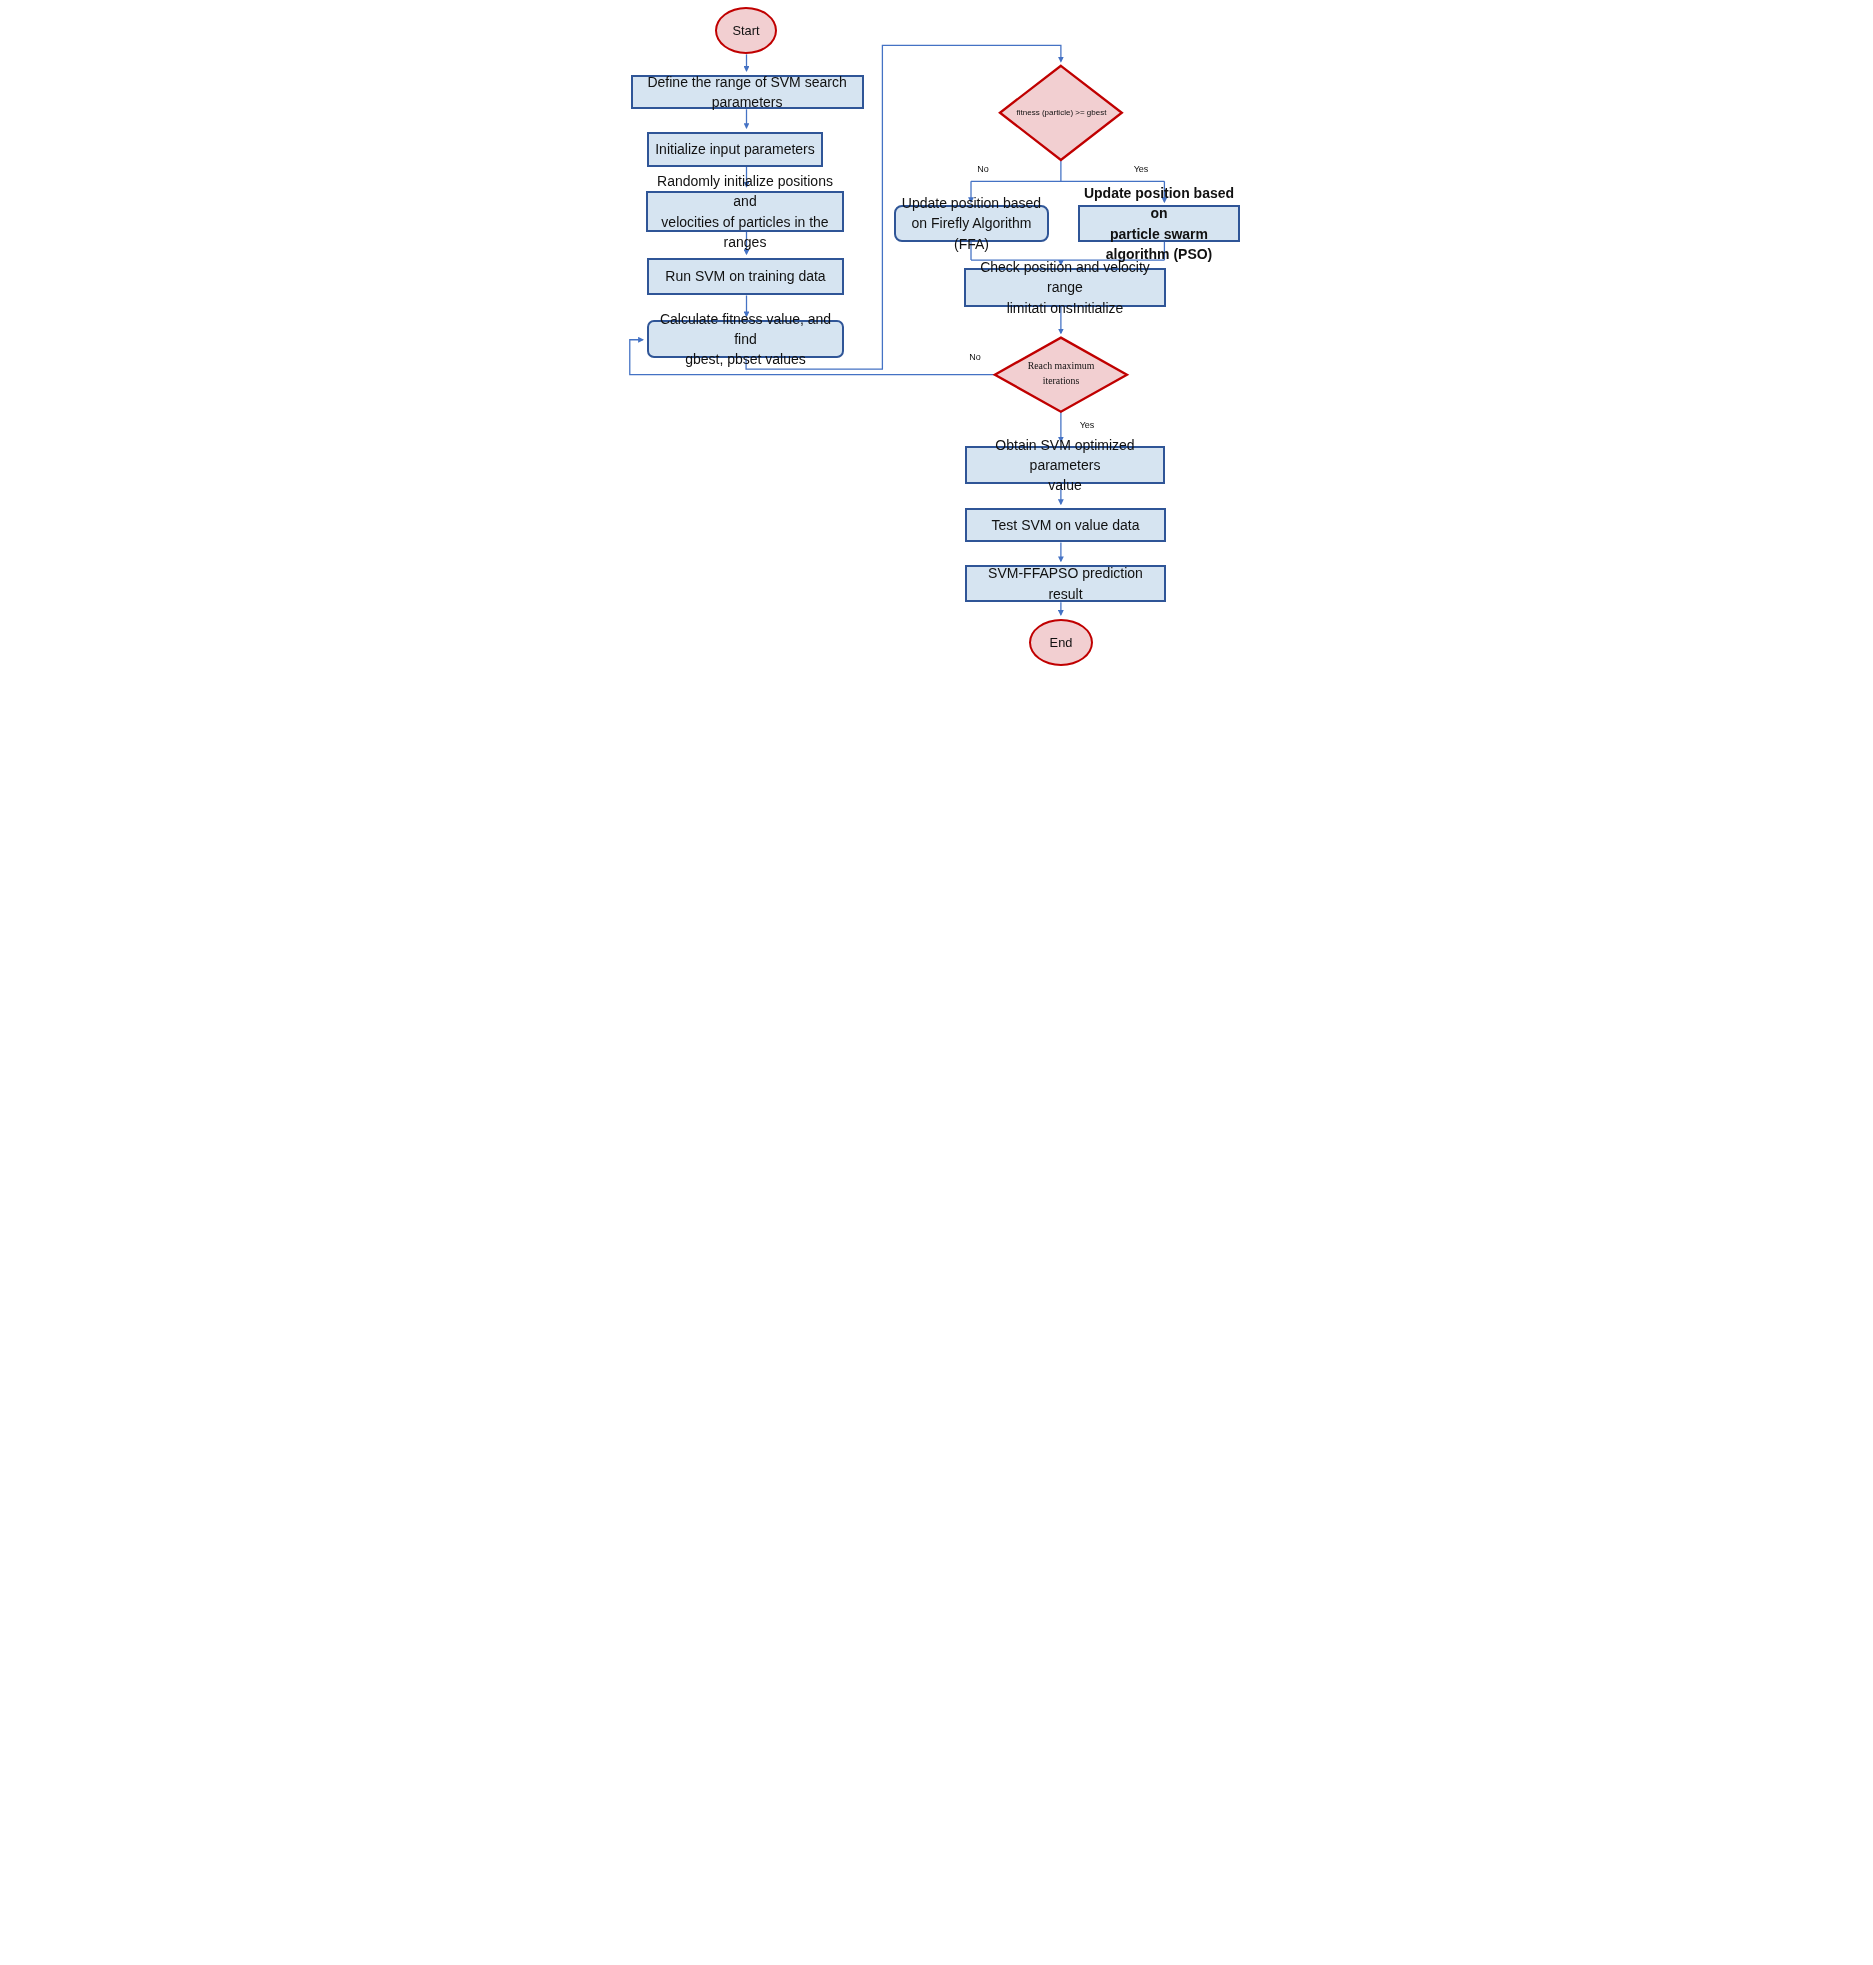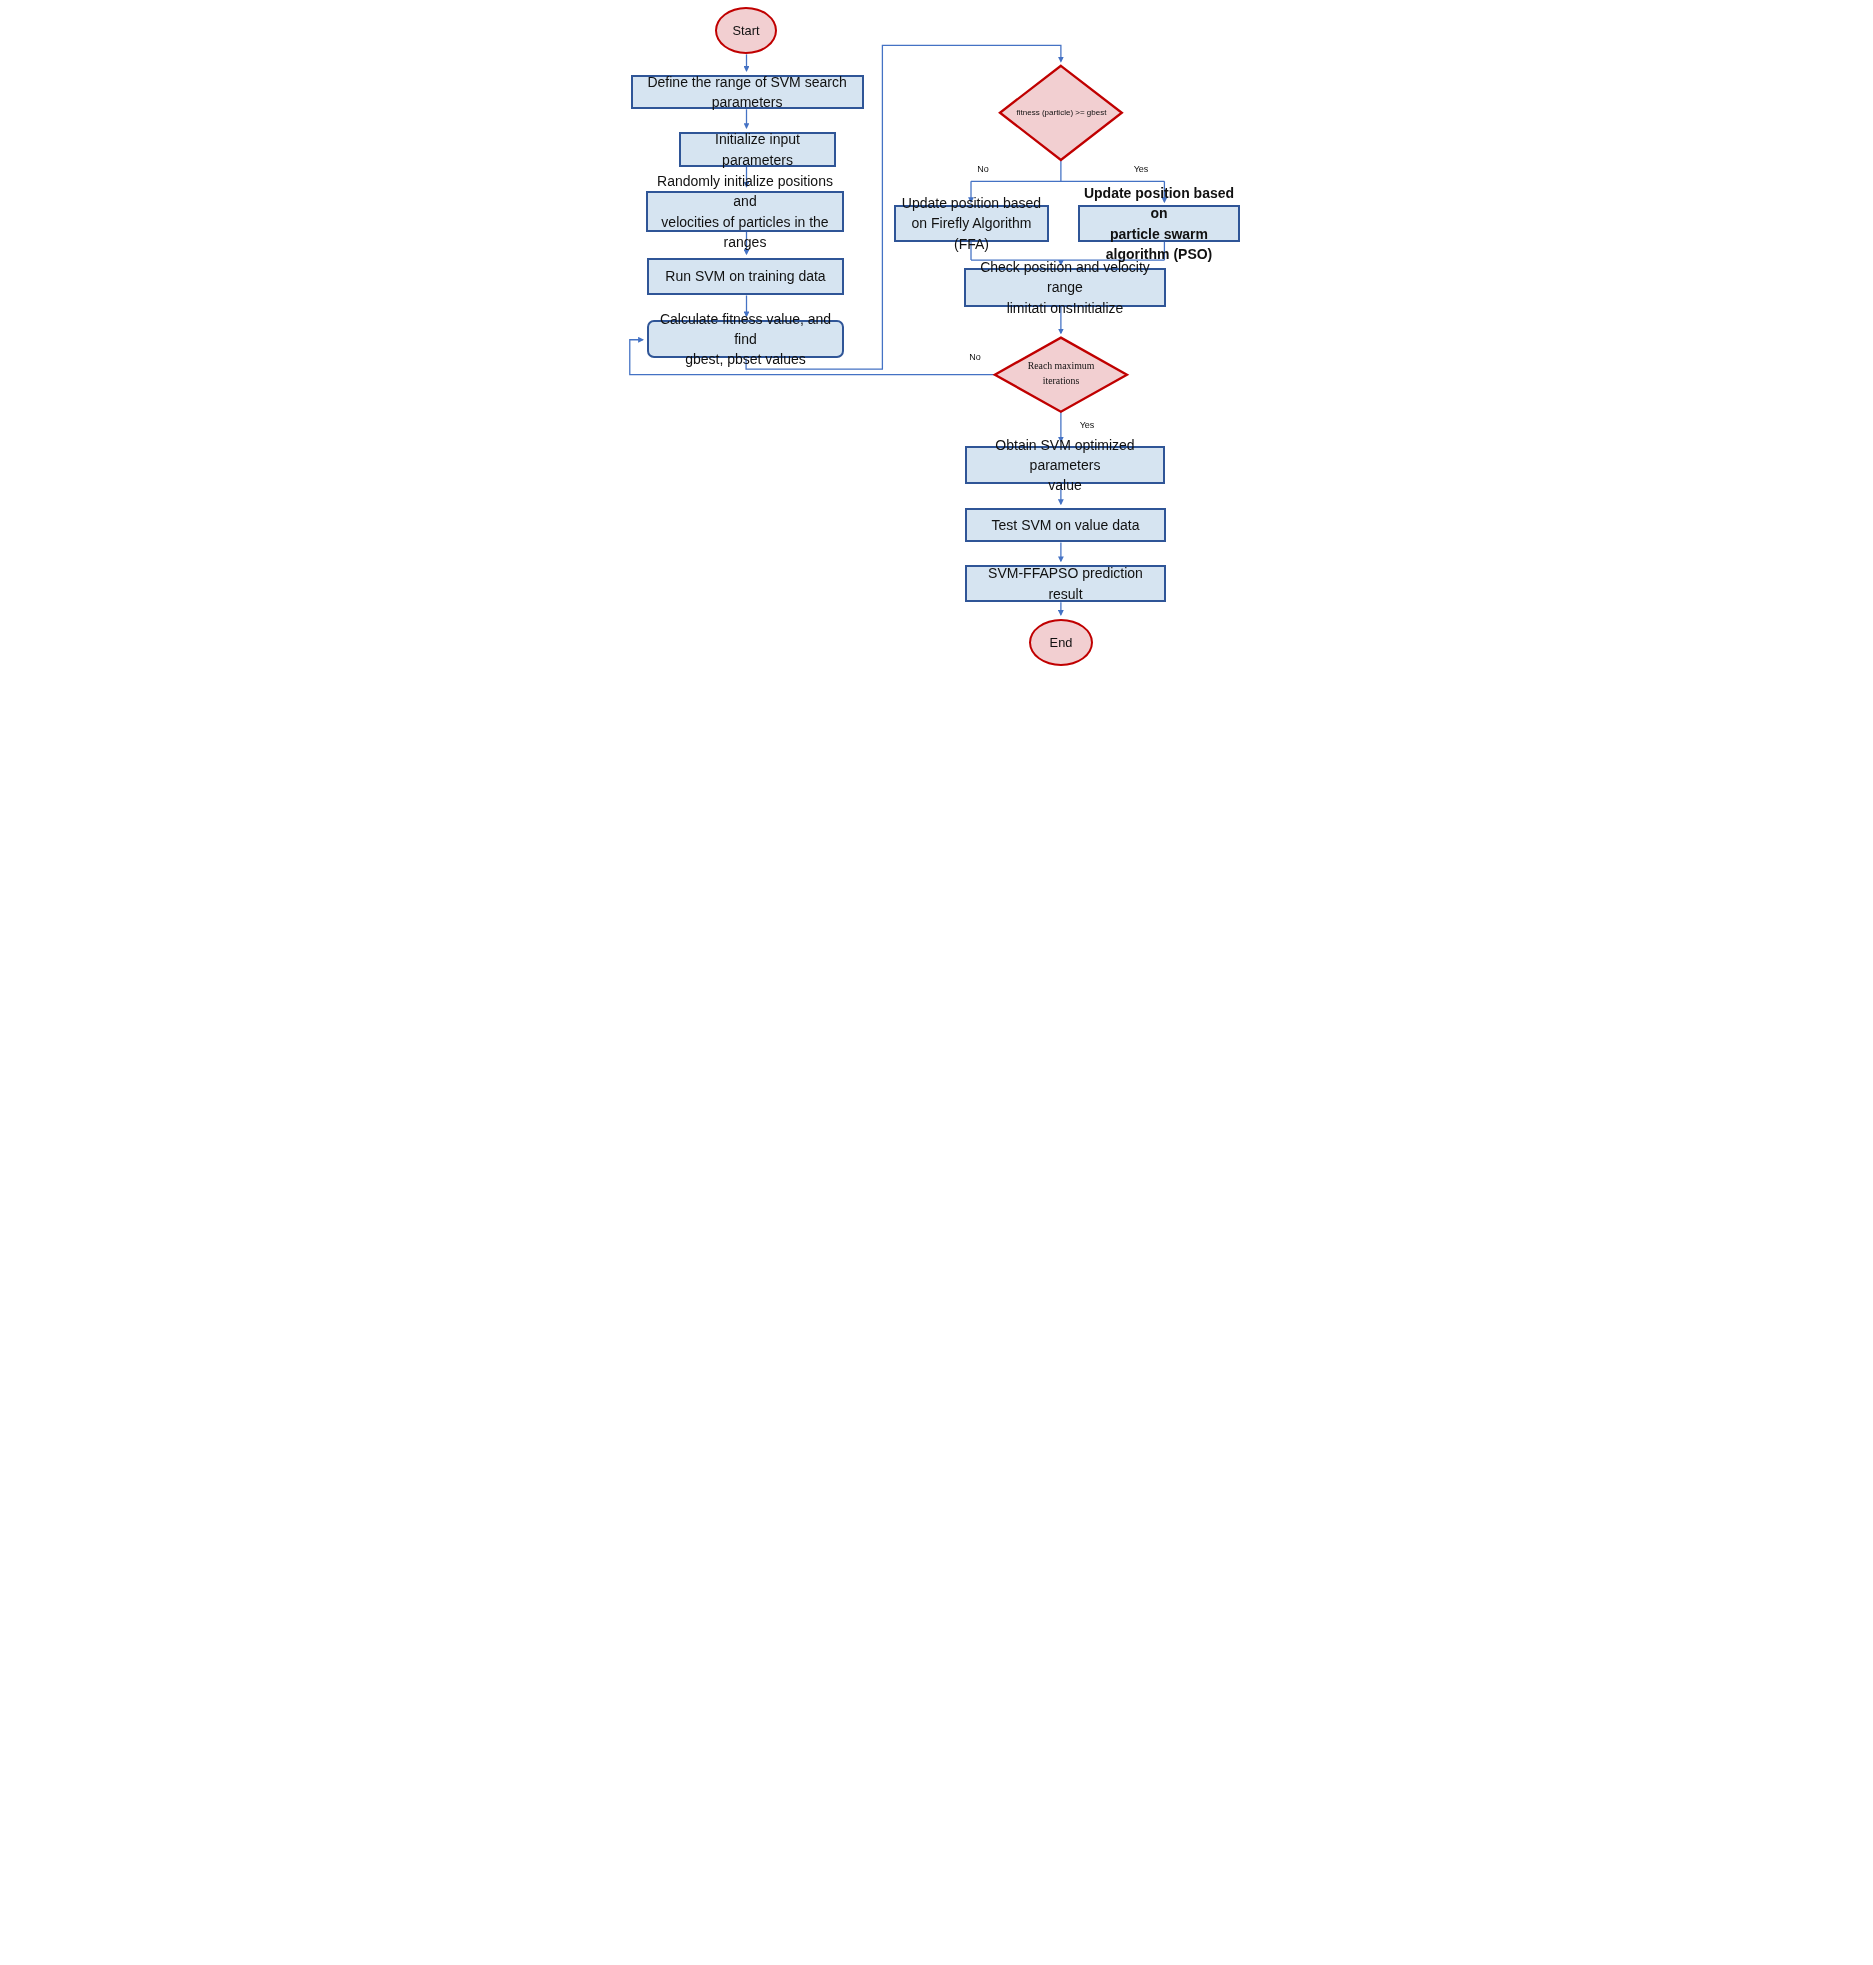--- a/index.html
+++ b/index.html
@@ -83,37 +83,37 @@
   </svg>
 
   <div class="node terminal" style="left:98px;top:7.2px;width:62px;height:47px;">
     <span>Start</span>
   </div>
   <div class="node terminal" style="left:412px;top:619px;width:64px;height:47px;">
     <span>End</span>
   </div>
 
   <div class="node process" style="left:13.6px;top:75px;width:233px;height:34px;">Define the range of SVM search parameters</div>
-  <div class="node process" style="left:30px;top:132px;width:157px;height:35px;margin-left:32px;">Initialize input parameters</div>
+  <div class="node process" style="left:30px;top:132px;width:176px;height:35px;">Initialize input parameters</div>
   <div class="node process" style="left:29px;top:191px;width:198px;height:41px;">Randomly initialize positions and
 velocities of particles in the ranges</div>
   <div class="node process" style="left:30px;top:258px;width:197px;height:37px;">Run SVM on training data</div>
   <div class="node process" style="left:30px;top:320px;width:197px;height:38px;border-radius:7px;">Calculate fitness value, and find
 gbest, pbset values</div>
 
   <div class="decision-label d1" style="left:391px;top:100px;width:107px;height:25.6px;">fitness (particle) &gt;= gbest</div>
   <div class="decision-label d2" style="left:393px;top:355px;width:102px;height:38px;">Reach maximum
 iterations</div>
 
   <div class="branch-label" style="left:349px;top:164px;">No</div>
   <div class="branch-label" style="left:507px;top:164px;">Yes</div>
   <div class="branch-label" style="left:341px;top:352px;">No</div>
   <div class="branch-label" style="left:453px;top:420px;">Yes</div>
 
-  <div class="node process" style="left:277px;top:205px;width:155px;height:37px;">Update position based
+  <div class="node process" style="left:277px;top:205px;width:155px;height:37px;border-radius:8px;">Update position based
 on Firefly Algorithm (FFA)</div>
   <div class="node process" style="left:461px;top:205px;width:162px;height:37px;font-weight:bold;">Update position based on
 particle swarm algorithm (PSO)</div>
   <div class="node process" style="left:347px;top:268px;width:202px;height:39px;">Check position and velocity range
 limitati onsInitialize</div>
   <div class="node process" style="left:348px;top:446px;width:200px;height:38px;">Obtain SVM optimized parameters
 value</div>
   <div class="node process" style="left:348px;top:508px;width:201px;height:34px;">Test SVM on value data</div>
   <div class="node process" style="left:348px;top:565px;width:201px;height:37px;">SVM-FFAPSO prediction result</div>
 

